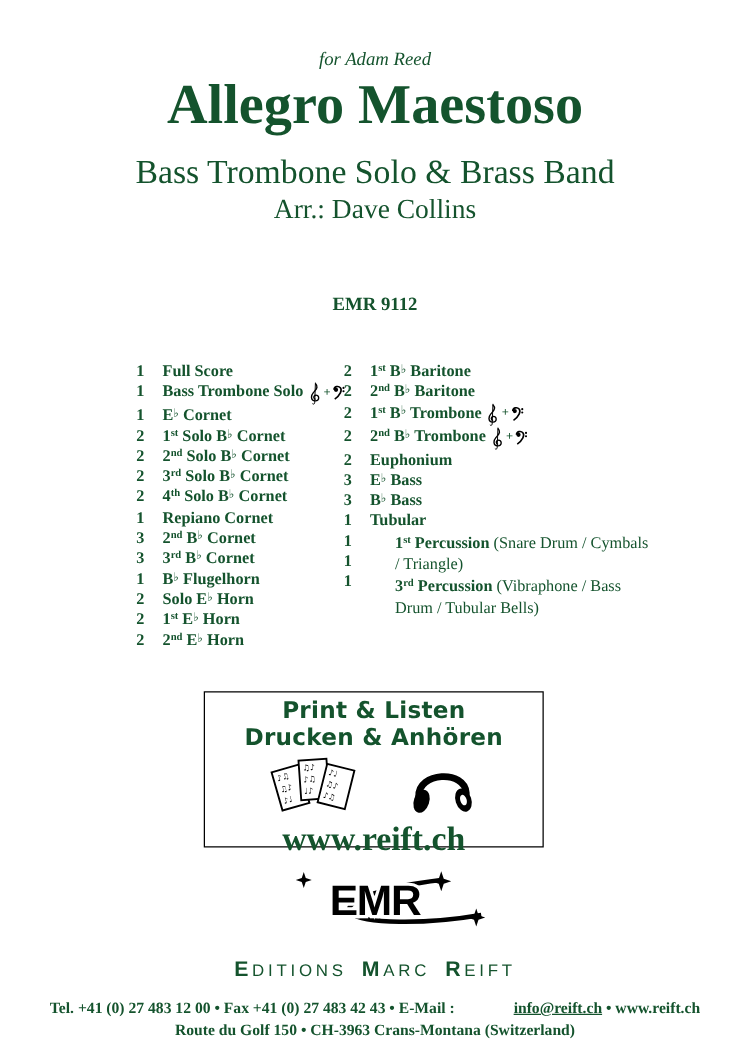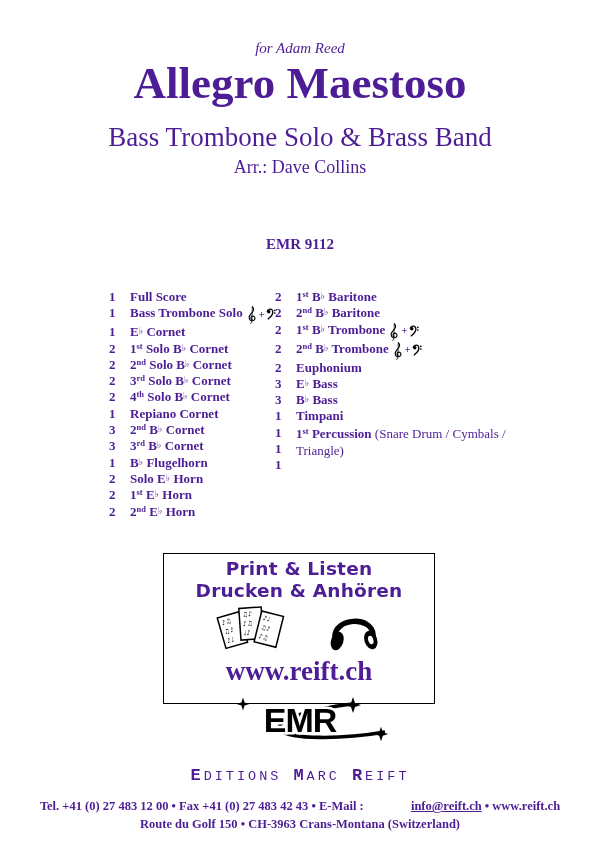--- a/index.html
+++ b/index.html
@@ -1,55 +1,55 @@
 <!DOCTYPE html>
 <html><head>
 <meta charset="utf-8">
 <style>
   html,body{margin:0;padding:0;background:#fff;}
-  .page{position:relative;width:600px;height:849px;background:#fff;color:#4c1d95;
+  .page{position:relative;width:600px;height:849px;background:#fff;color:#14532d;
         font-family:"Liberation Serif","DejaVu Sans",serif;overflow:hidden;}
   .center{position:absolute;left:0;width:100%;text-align:center;}
 
   .dedication{top:40px;font-style:italic;font-size:15px;line-height:16px;}
   .title{top:58px;font-size:45px;font-weight:bold;line-height:50px;}
   .subtitle{top:120px;font-size:27px;line-height:34px;}
-  .arranger{top:155px;font-size:18px;line-height:24px;}
+  .arranger{top:155px;font-size:22px;line-height:24px;}
   .composer{top:187px;font-size:27px;font-weight:bold;line-height:33px;}
   .catalog{top:236px;font-size:15px;font-weight:bold;line-height:16px;text-align:center;}
 
   .instruments{position:absolute;top:289px;left:109px;display:flex;font-size:13px;font-weight:bold;}
   .col-left{width:166px;}
   .col-right{width:250px;}
   .irow{display:flex;line-height:16.3px;white-space:nowrap;}
   .qty{width:21px;flex:none;}
   .iname{display:inline;}
   .sup{font-size:8.5px;vertical-align:4px;line-height:0;}
   .flat{font-family:"DejaVu Sans",sans-serif;font-size:9.5px;vertical-align:2.5px;line-height:0;}
   .clefs{display:inline-flex;align-items:center;gap:2px;margin-left:4px;vertical-align:middle;}
   .clefs .plus{font-size:10px;font-weight:bold;}
   .clefs svg{display:block;}
 
   .perc{display:flex;}
   .perc-qtys{width:21px;flex:none;}
   .perc-qtys .qty{display:block;line-height:16.3px;}
-  .perc-labels{width:228px;white-space:normal;}
+  .perc-labels{width:228px;white-space:normal;margin-left:20px;}
   .perc-entry{line-height:17.4px;font-weight:bold;}
   .perc-note{font-weight:normal;}
 
-  .listen-box{position:absolute;left:163px;top:553px;width:272px;height:151px;
+  .listen-box{position:absolute;left:163px;top:553px;width:272px;height:125px;
               border:1px solid #000;box-sizing:border-box;text-align:center;}
   .listen-line{font-family:"DejaVu Sans",sans-serif;font-weight:bold;font-size:18.5px;
                line-height:22px;letter-spacing:0.2px;}
   .listen-lines{margin-top:4px;}
   .box-icons{display:flex;justify-content:center;align-items:center;gap:36px;height:54px;margin-top:2px;}
   .box-url{font-family:"Liberation Serif",serif;font-weight:bold;font-size:27px;line-height:26px;}
 
   .logo-wrap{top:696px;}
-  .publisher{top:768px;font-family:Liberation Mono, monospace;line-height:16px;}
+  .publisher{top:768px;font-family:Liberation Sans, sans-serif;line-height:16px;}
   .pub-word{margin:0 6px;letter-spacing:3px;font-size:13.5px;}
   .pub-initial{font-size:17px;font-weight:bold;}
   .addr{font-weight:bold;font-size:12.5px;line-height:14px;}
   .addr1{top:785px;margin-top:32px;}
   .addr2{top:799px;}
   .email{text-decoration:underline;padding-left:44px;}
 </style>
 </head>
 <body>
 
@@ -188,31 +188,32 @@
       <div class="irow">
           <span class="qty">3</span>
           <span class="iname"><span></span><sup class="sup"></sup><span class="flatify">E<span class="flat">♭</span> Bass</span></span>
         </div>
       <div class="irow">
           <span class="qty">3</span>
           <span class="iname"><span></span><sup class="sup"></sup><span class="flatify">B<span class="flat">♭</span> Bass</span></span>
         </div>
       <div class="irow">
           <span class="qty">1</span>
-          <span class="iname"><span></span><sup class="sup"></sup><span class="flatify">Timpani</span></span>
+          <span class="iname"><span></span><sup class="sup"></sup><span class="flatify">Tubular</span></span>
         </div>
 
       <div class="perc">
         <div class="perc-qtys">
           <span class="qty">1</span>
           <span class="qty">1</span>
           <span class="qty">1</span>
         </div>
         <div class="perc-labels">
           <div class="perc-entry"><span>1</span><sup class="sup">st</sup><span> Percussion</span><span class="perc-note"> (Snare Drum / Cymbals / Triangle)</span></div>
+          <div class="perc-entry"><span>3</span><sup class="sup">rd</sup><span> Percussion</span><span class="perc-note"> (Vibraphone / Bass Drum / Tubular Bells)</span></div>
         </div>
       </div>
     </div>
   </div>
 
   <div class="listen-box">
     <div class="listen-lines">
       <div class="listen-line">Print &amp; Listen</div>
       <div class="listen-line">Drucken &amp; Anhören</div>
     </div>

